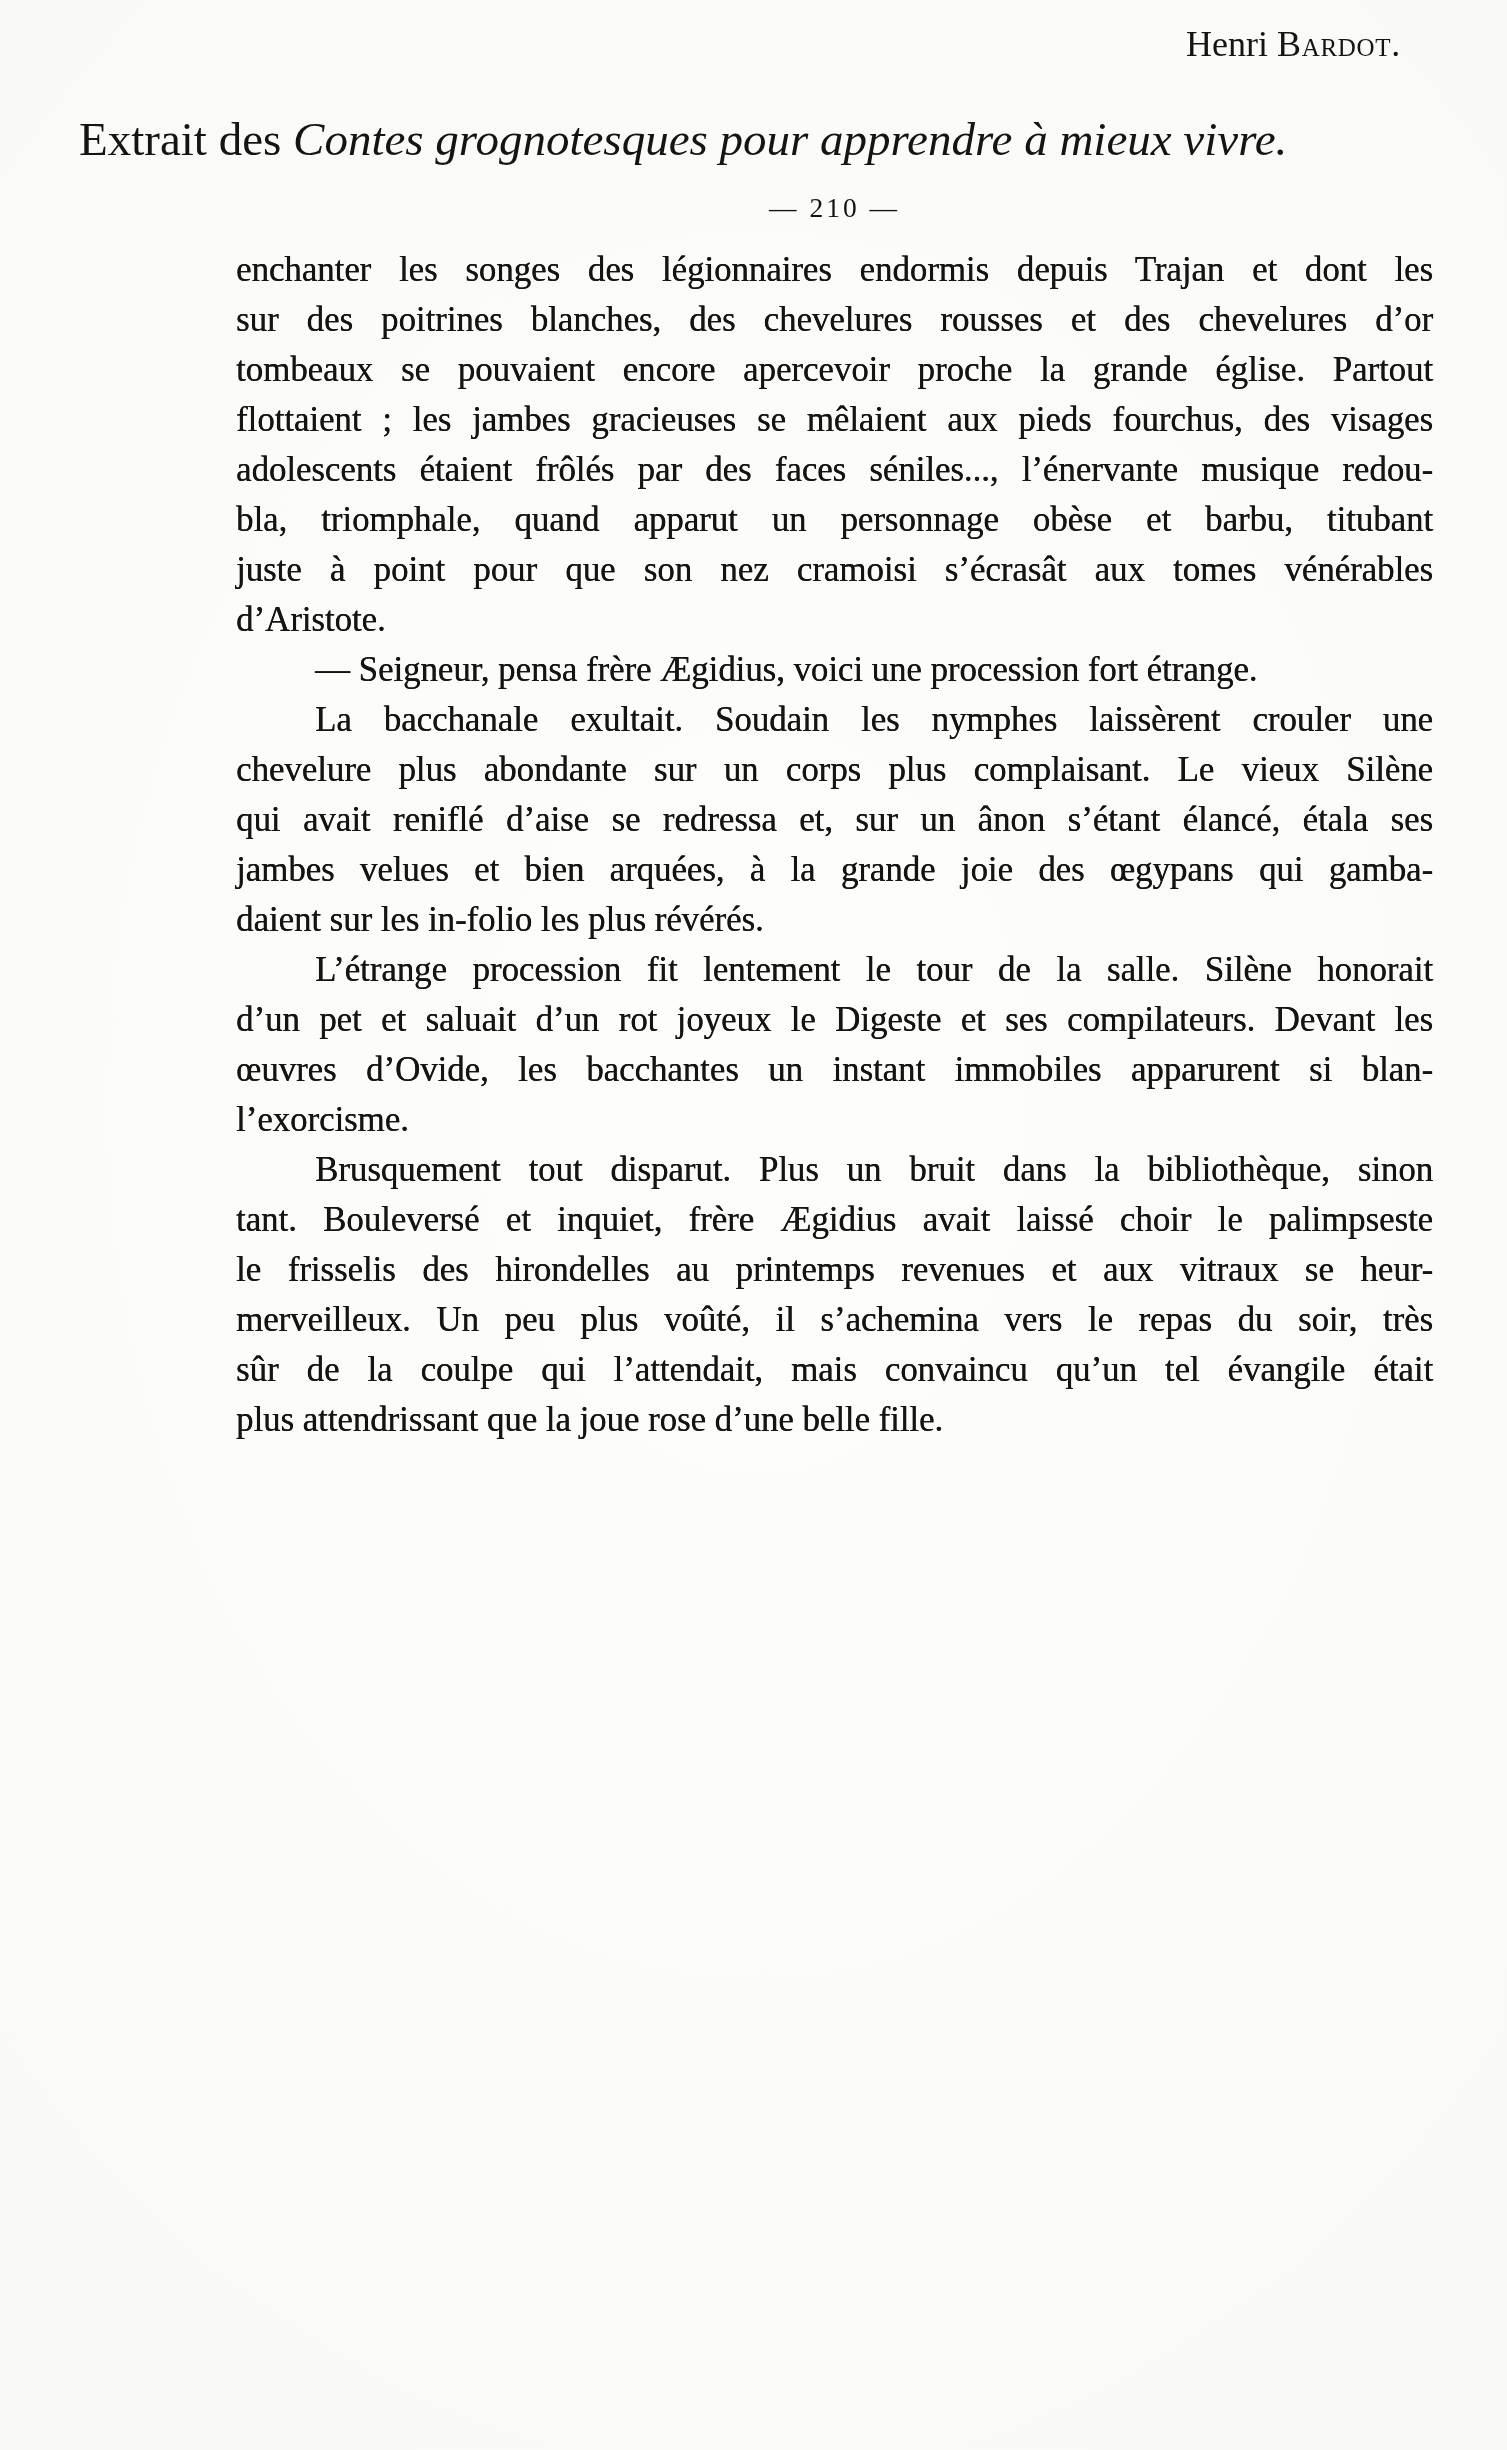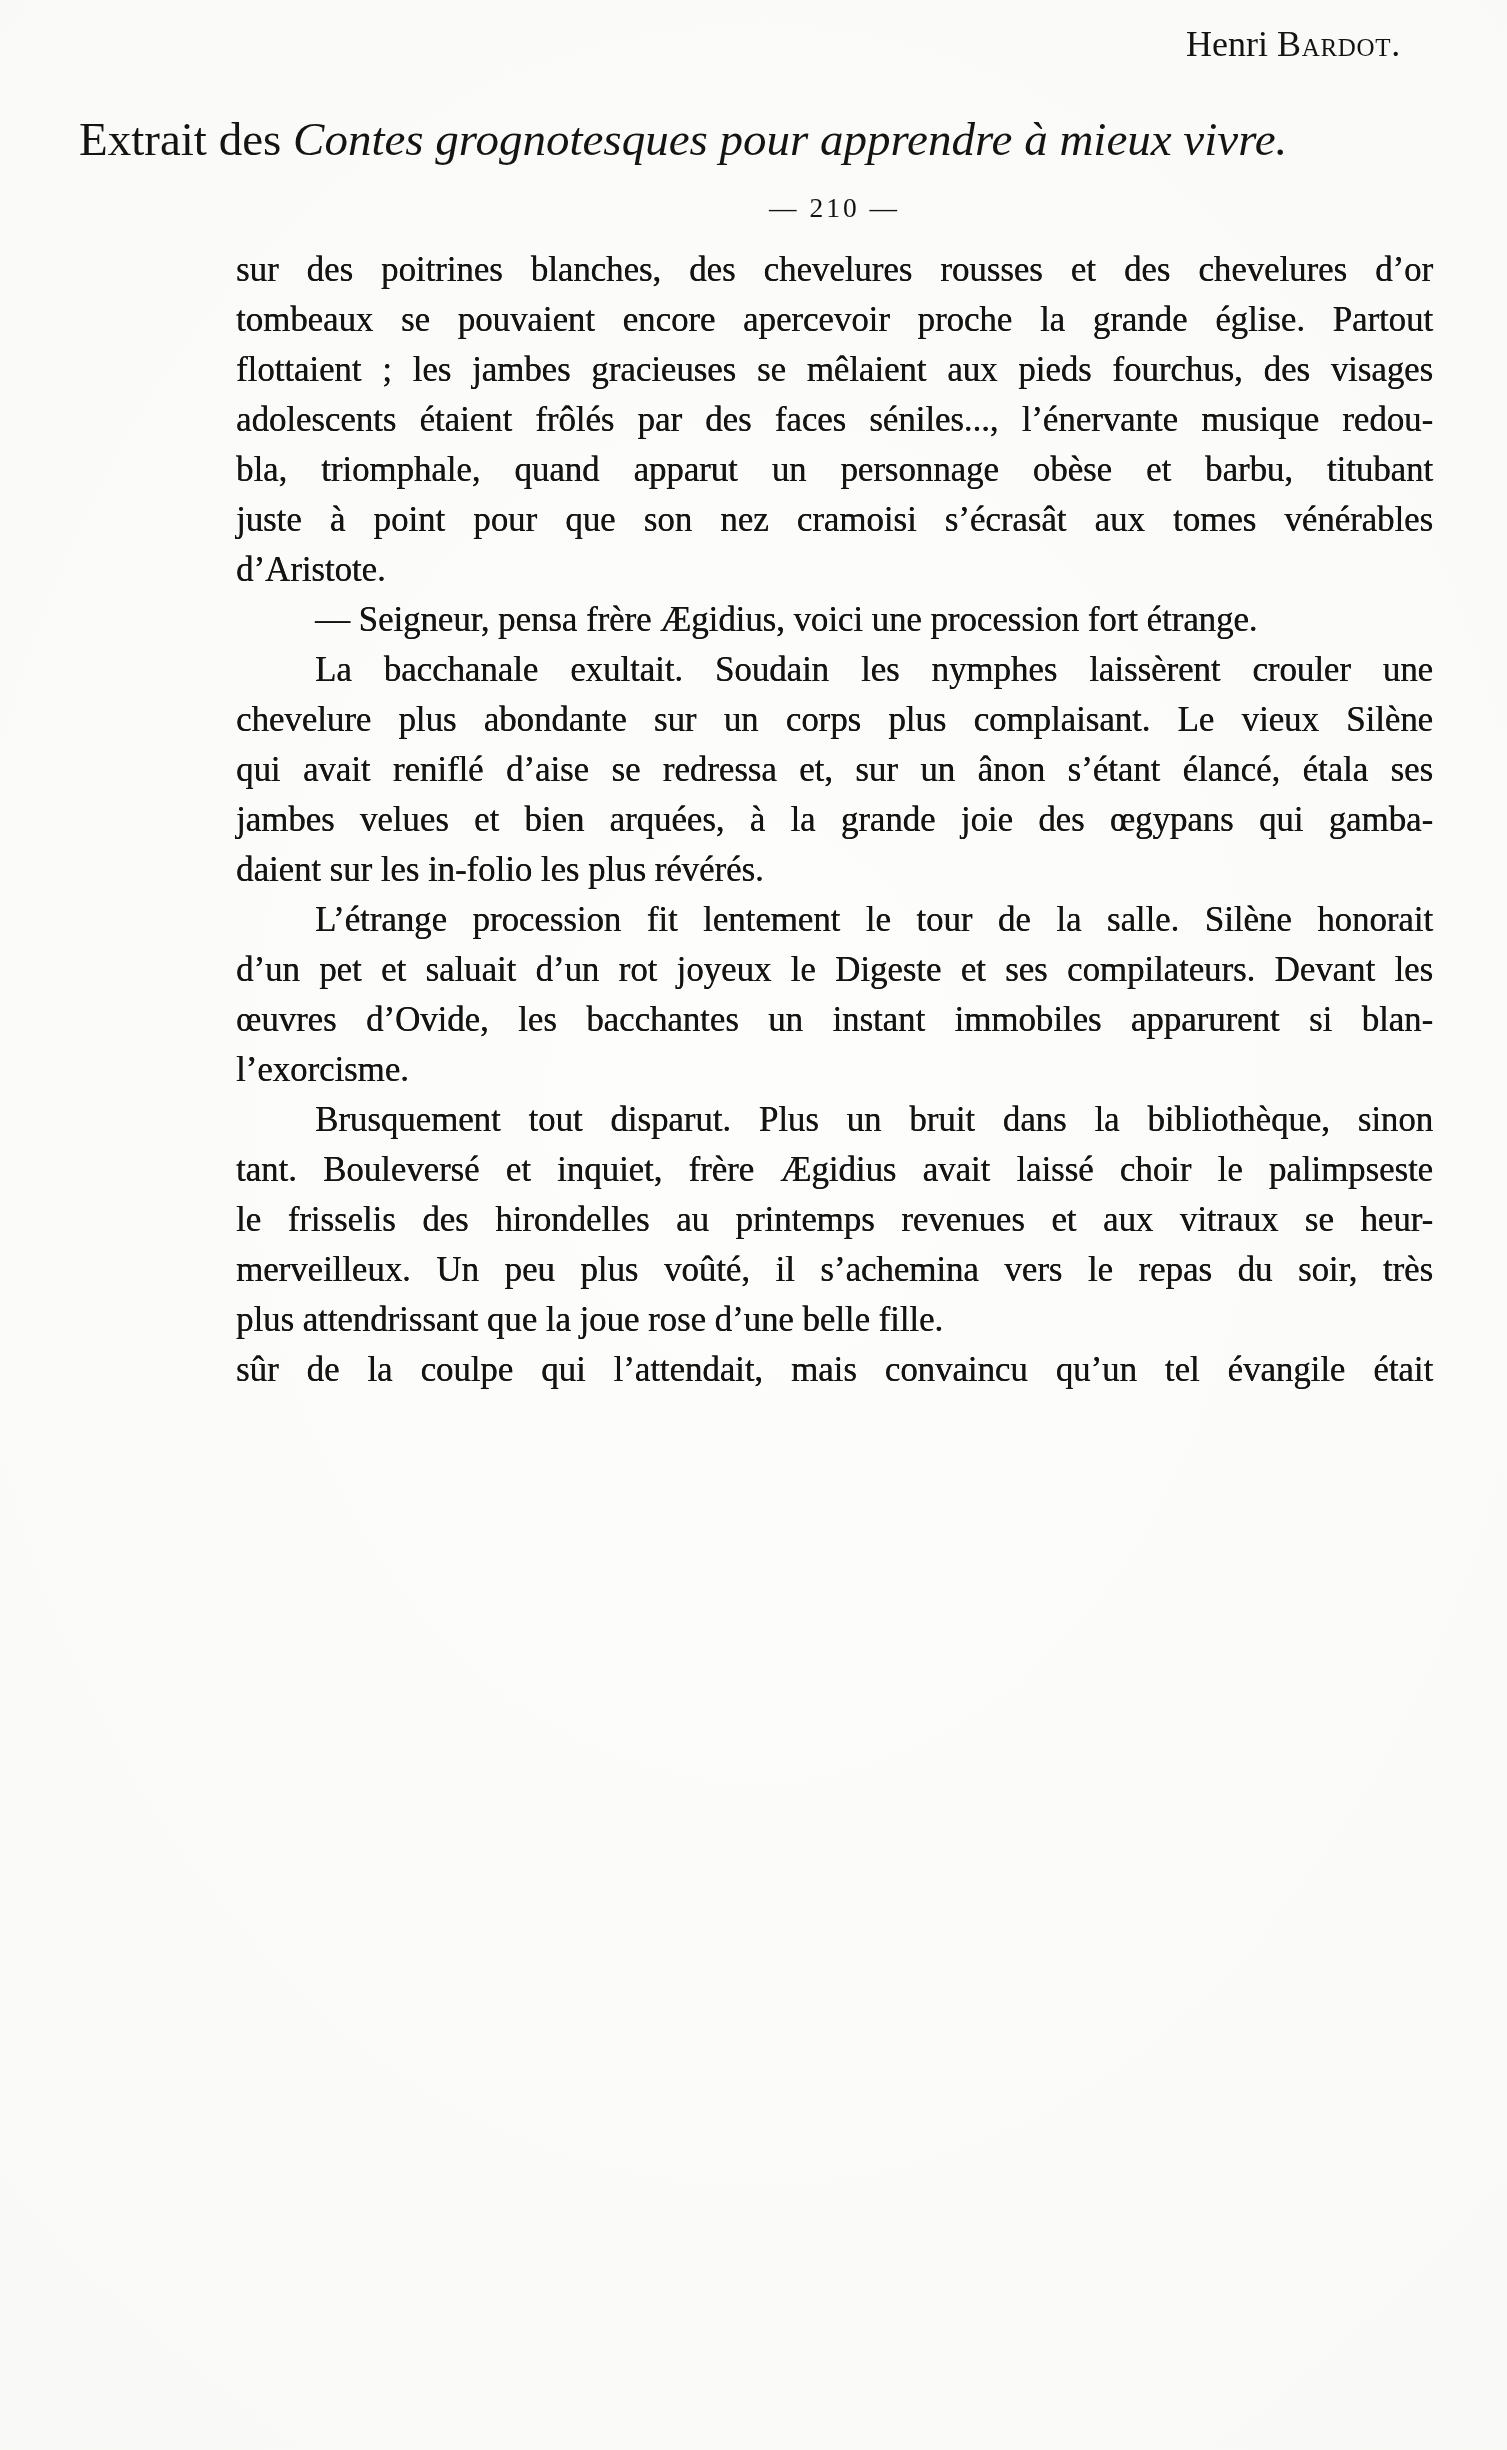--- a/index.html
+++ b/index.html
@@ -77,20 +77,21 @@
 </style>
 </head>
 <body>
 
 <div class="page">
 
   <div class="pagenum">— 210 —</div>
 
   <div class="body-text">
       <p class="para">
+        <span class="line">enchanter les songes des légionnaires endormis depuis Trajan et dont les</span>
         <span class="line">sur des poitrines blanches, des chevelures rousses et des chevelures d’or</span>
         <span class="line">tombeaux se pouvaient encore apercevoir proche la grande église. Partout</span>
         <span class="line">flottaient ; les jambes gracieuses se mêlaient aux pieds fourchus, des visages</span>
         <span class="line">adolescents étaient frôlés par des faces séniles..., l’énervante musique redou-</span>
         <span class="line">bla, triomphale, quand apparut un personnage obèse et barbu, titubant</span>
         <span class="line">juste à point pour que son nez cramoisi s’écrasât aux tomes vénérables</span>
         <span class="line last">d’Aristote.</span>
       </p>
       <p class="para indent">
         <span class="line last">— Seigneur, pensa frère Ægidius, voici une procession fort étrange.</span>
@@ -106,22 +107,22 @@
         <span class="line">L’étrange procession fit lentement le tour de la salle. Silène honorait</span>
         <span class="line">d’un pet et saluait d’un rot joyeux le Digeste et ses compilateurs. Devant les</span>
         <span class="line">œuvres d’Ovide, les bacchantes un instant immobiles apparurent si blan-</span>
         <span class="line last">l’exorcisme.</span>
       </p>
       <p class="para indent">
         <span class="line">Brusquement tout disparut. Plus un bruit dans la bibliothèque, sinon</span>
         <span class="line">tant. Bouleversé et inquiet, frère Ægidius avait laissé choir le palimpseste</span>
         <span class="line">le frisselis des hirondelles au printemps revenues et aux vitraux se heur-</span>
         <span class="line">merveilleux. Un peu plus voûté, il s’achemina vers le repas du soir, très</span>
+        <span class="line">sûr de la coulpe qui l’attendait, mais convaincu qu’un tel évangile était</span>
         <span class="line last">plus attendrissant que la joue rose d’une belle fille.</span>
-        <span class="line">sûr de la coulpe qui l’attendait, mais convaincu qu’un tel évangile était</span>
       </p>
     </div>
 
   <div class="signature"><span>Henri </span><span class="sc">Bardot.</span></div>
 
   <p class="extract"><span>Extrait des </span><em>Contes grognotesques pour apprendre à mieux vivre.</em></p>
 
 </div>
 
 

